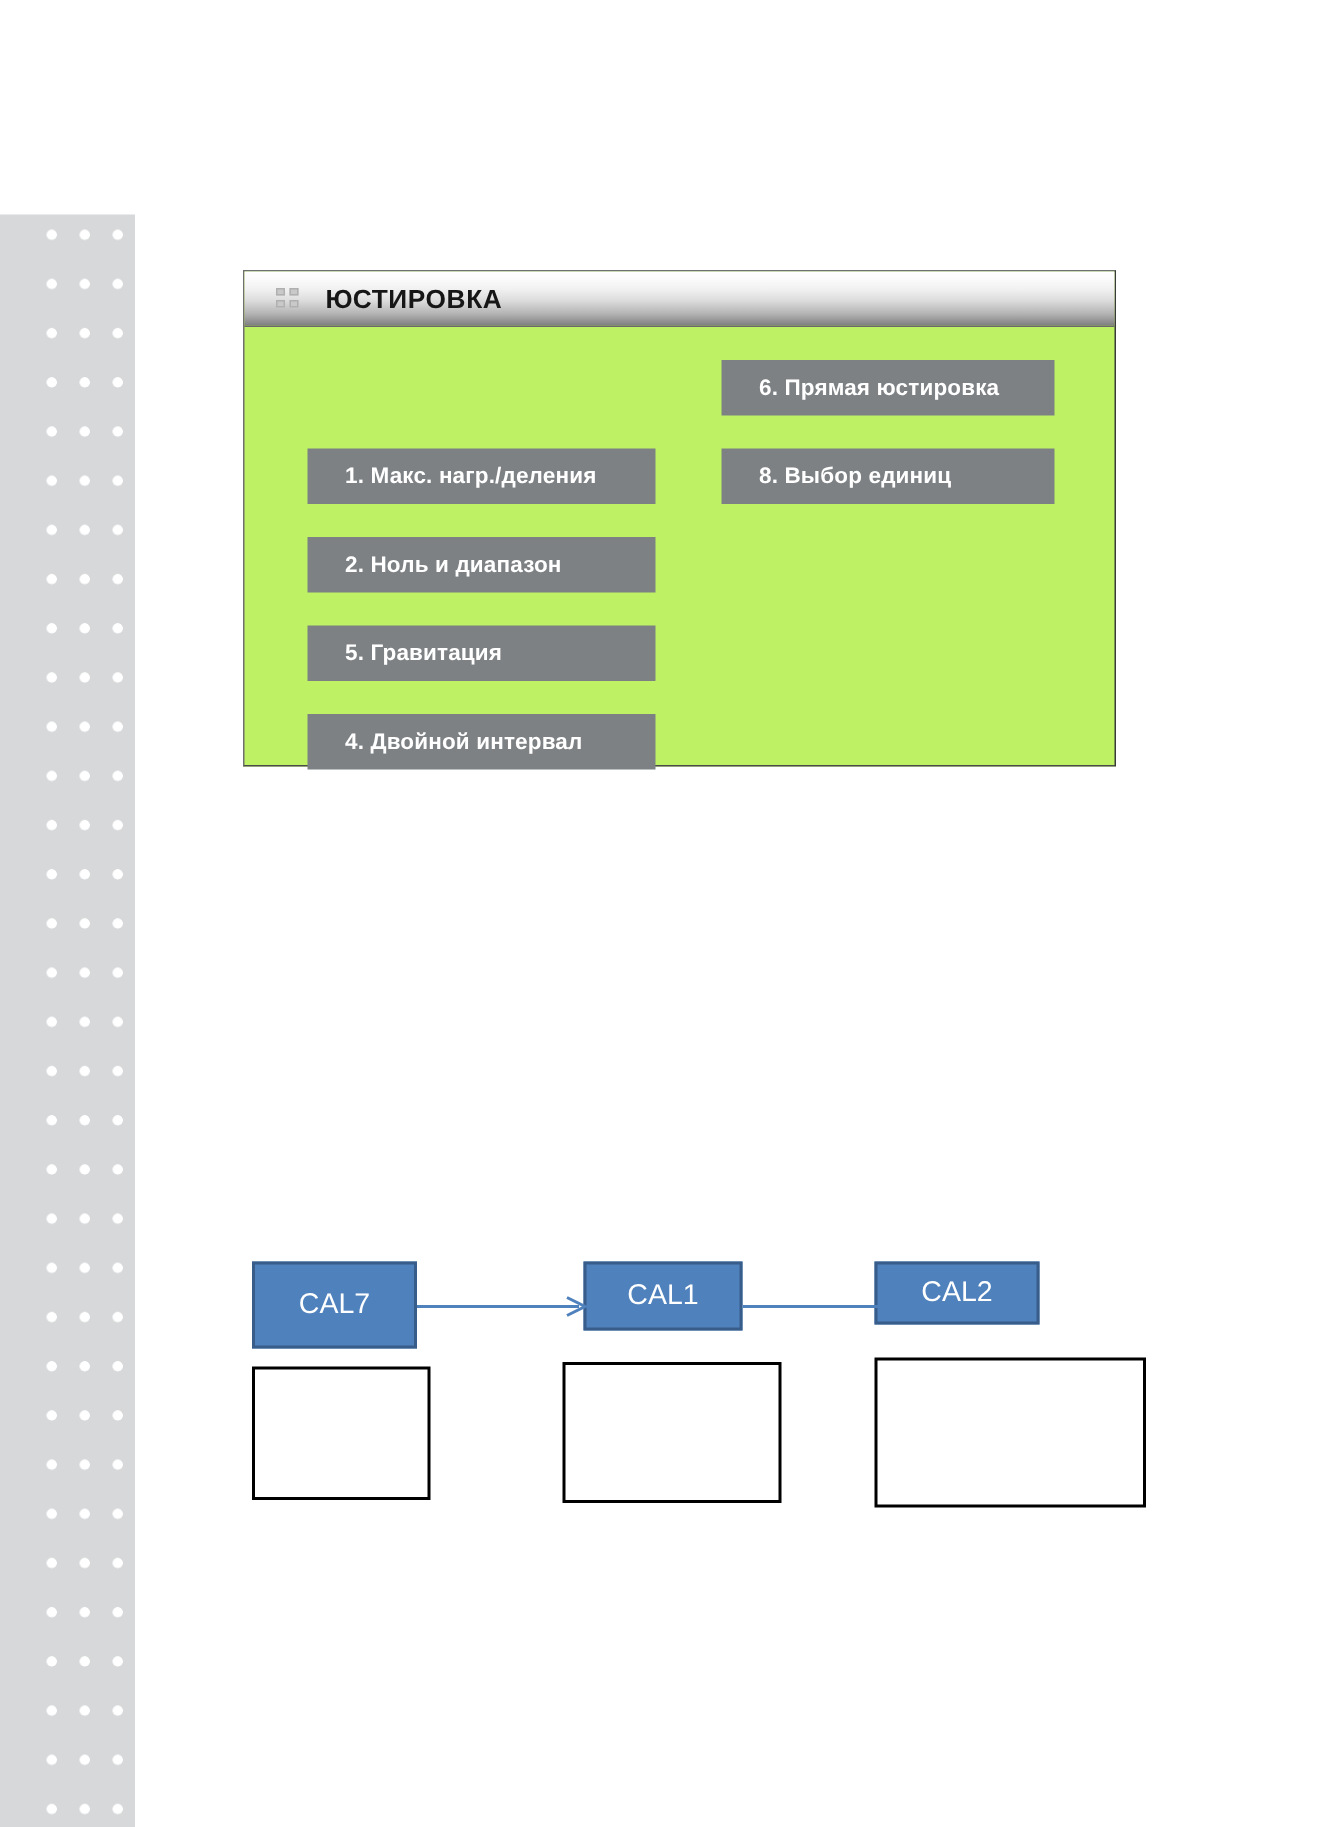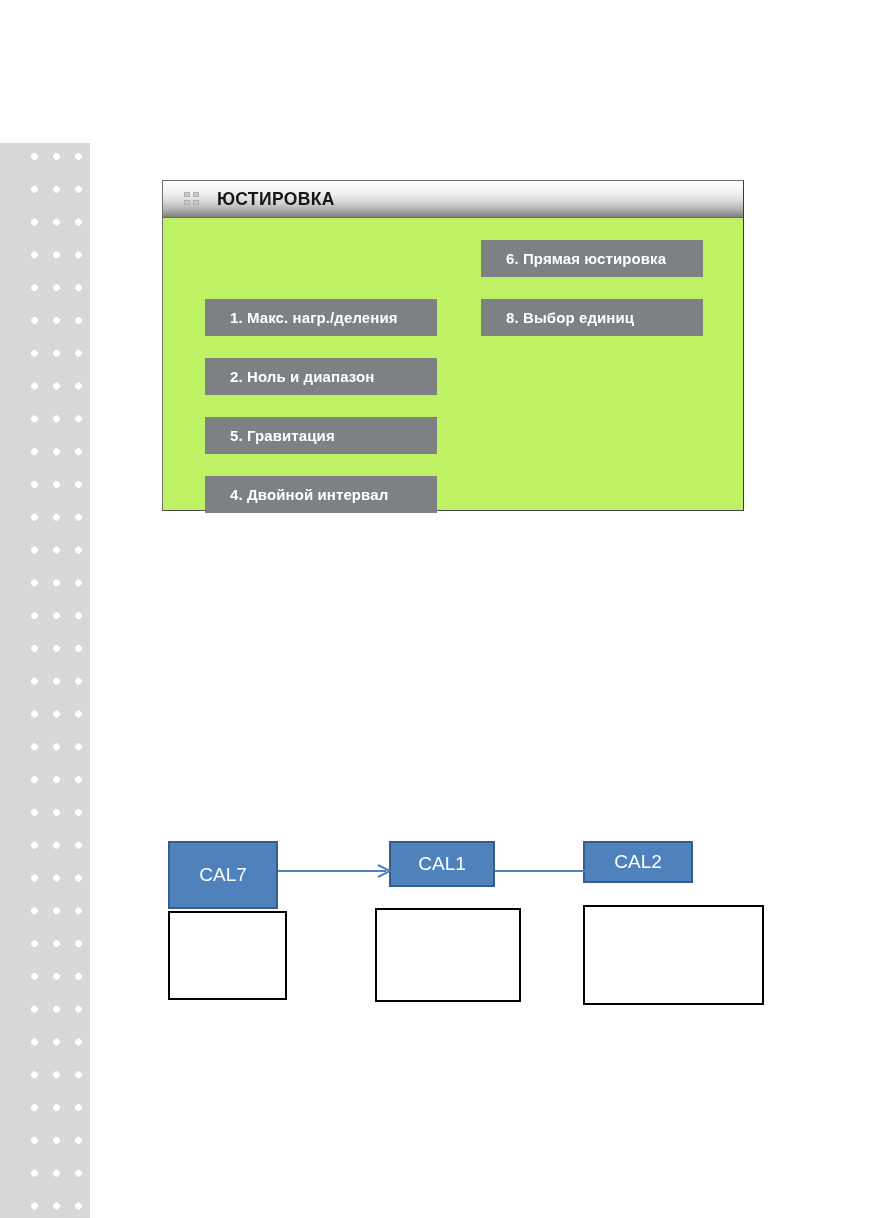--- a/index.html
+++ b/index.html
@@ -141,21 +141,21 @@
     box-sizing: border-box;
     background: #4f81bd;
     border: 2px solid #385d8a;
     color: #ffffff;
     font-size: 19px;
     display: flex;
     align-items: center;
     justify-content: center;
     pointer-events: auto;
   }
-  .cal-box.b1 { left: 168px; top: 841px; width: 110px; height: 68px; }
+  .cal-box.b1 { left: 168px; top: 841px; width: 110px; height: 58px; }
   .cal-box.b2 { left: 389px; top: 841px; width: 106px; height: 46px; }
   .cal-box.b3 { left: 583px; top: 841px; width: 110px; height: 42px; }
 
   .cal-arrow {
     position: absolute;
     top: 864px;
     height: 14px;
     pointer-events: auto;
   }
   .cal-arrow.a1 { left: 278px; width: 114px; }

